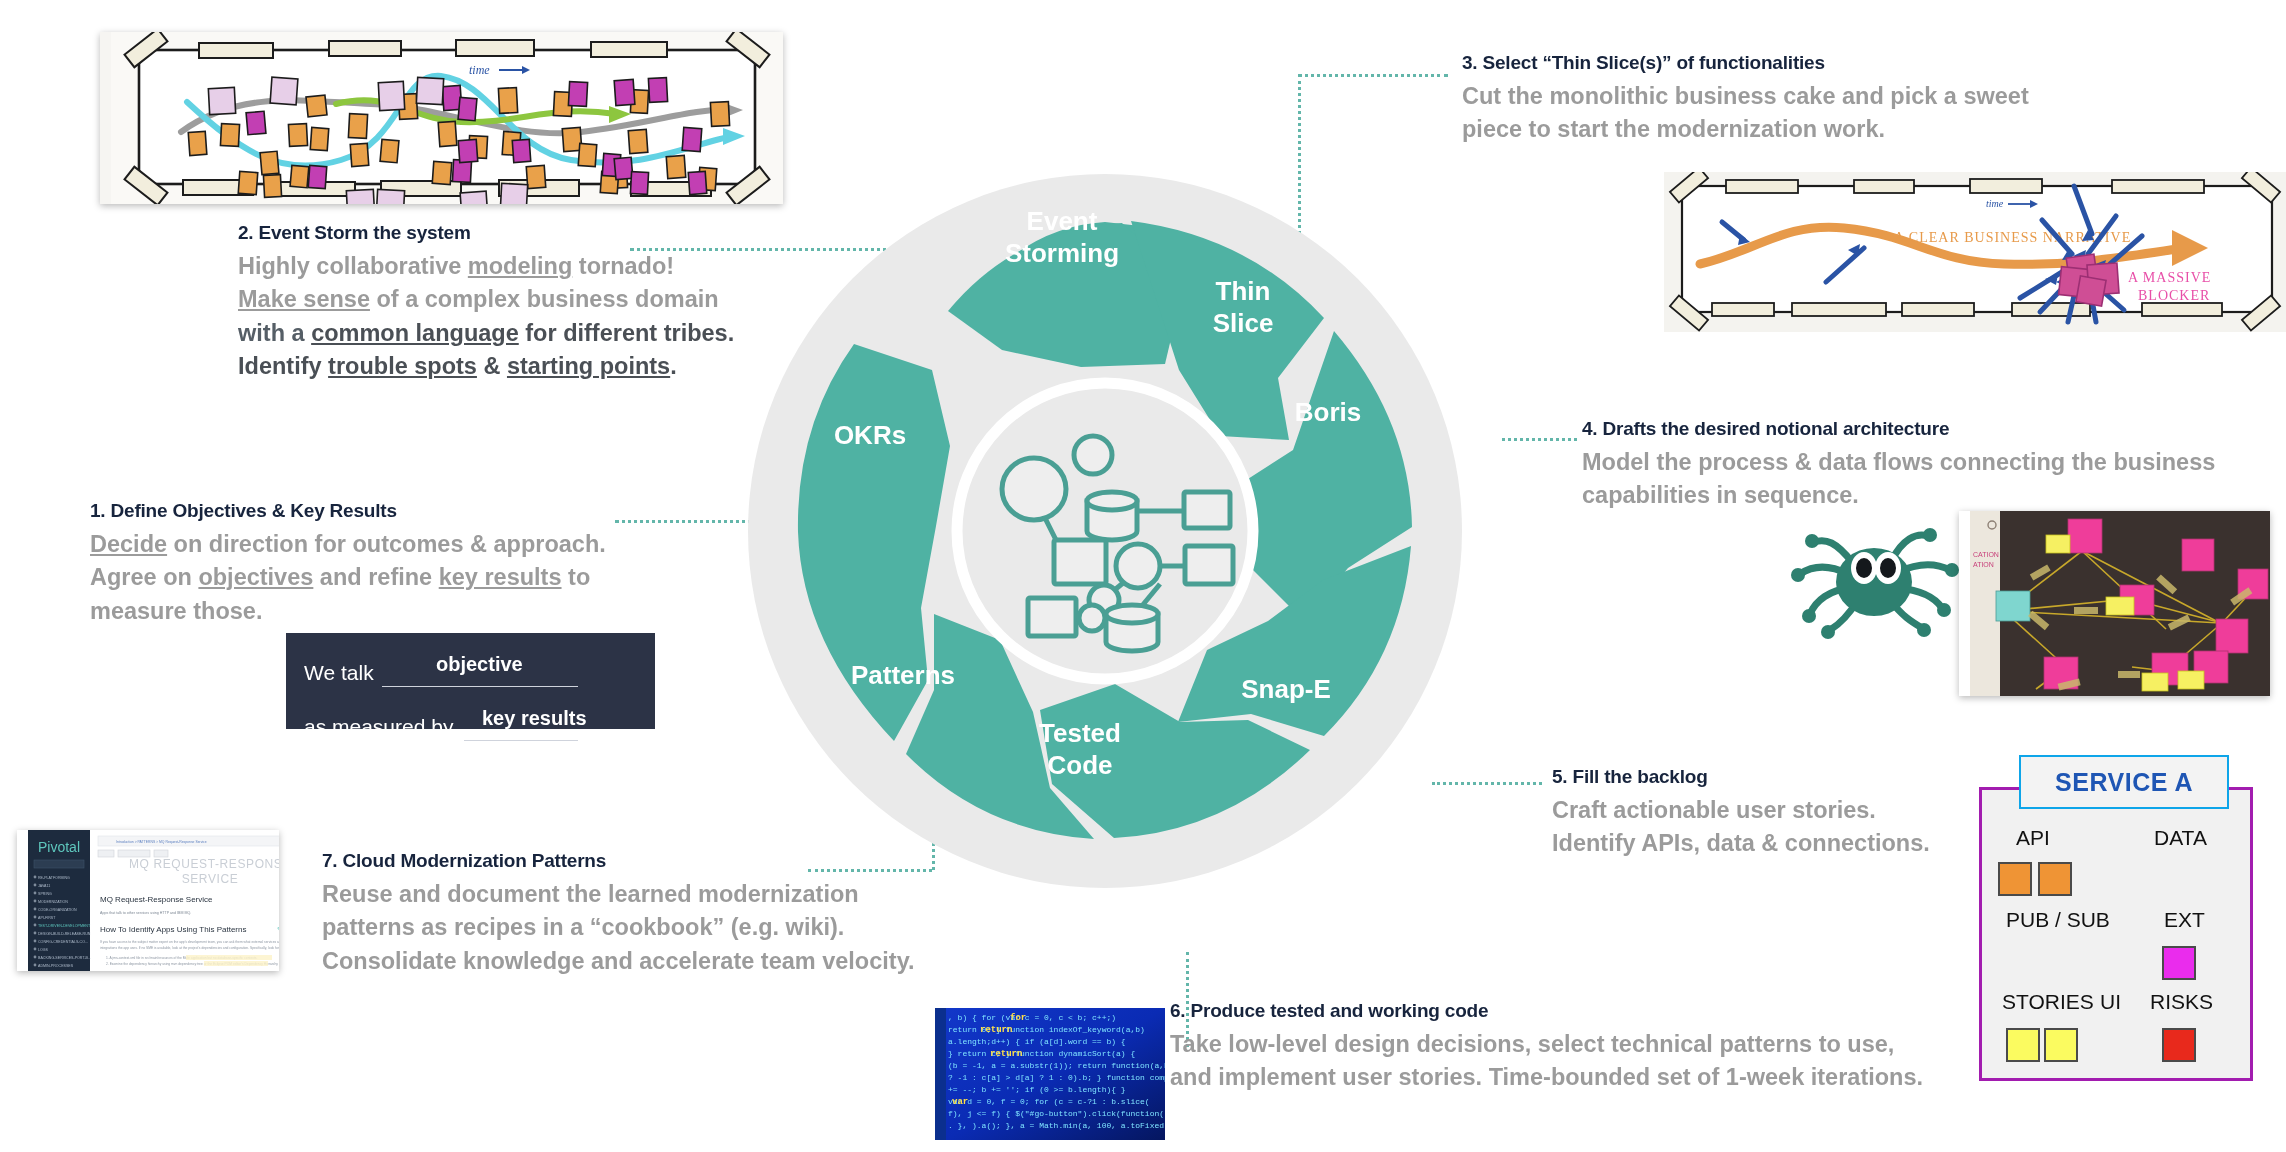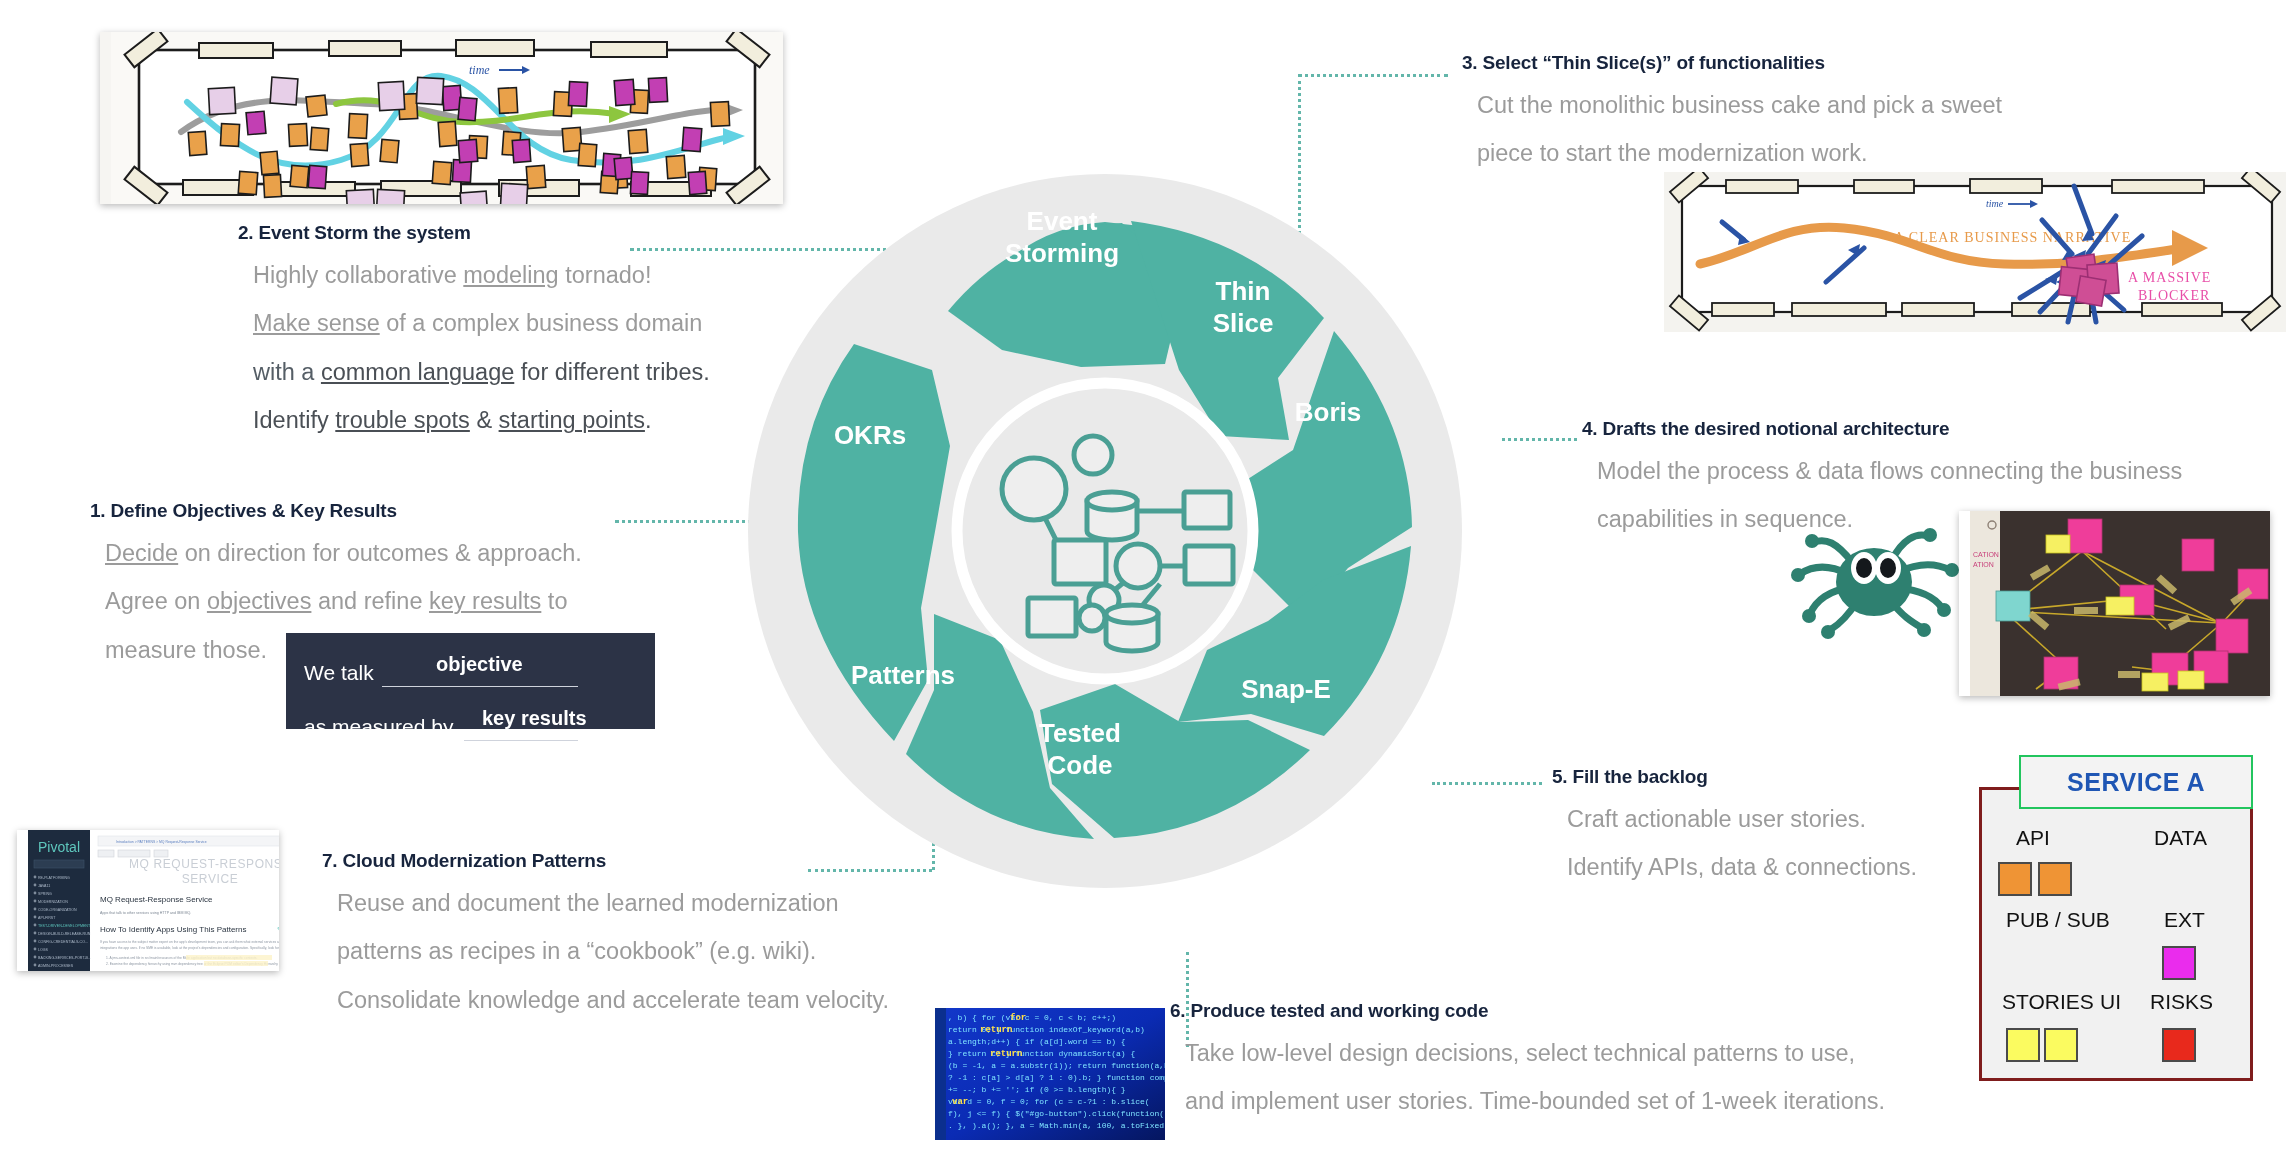--- a/index.html
+++ b/index.html
@@ -16,25 +16,25 @@
   .step{position:absolute;}
   .step h3{
     margin:0 0 6px 0;
     font-size:19px;
     font-weight:bold;
     color:#17243d;
     letter-spacing:-.2px;
     white-space:nowrap;
   }
   .step p{
-    margin:15px;
+    margin:0;
     font-size:23.5px;
     line-height:1.42;
     color:#9b9b9b;
-    font-weight:400;
+    font-weight:700;
   }
   .step p.dark{color:#555e66;}
   .step p .u{ text-decoration:underline; text-decoration-thickness:1.5px; text-underline-offset:2px;}
   .step p .d{color:#4a4f55;}
 
   
   .dot-h{position:absolute;height:0;border-top:3px dotted #63b6aa;}
   .dot-v{position:absolute;width:0;border-left:3px dotted #63b6aa;}
 
   
@@ -55,23 +55,23 @@
   #okr-card .r2{left:18px;top:82px;}
   #okr-card .line{position:absolute;border-bottom:1.5px solid #cfd3dc;}
   #okr-card .l1{left:96px;top:53px;width:196px;}
   #okr-card .l2{left:178px;top:107px;width:114px;}
   #okr-card .ph{position:absolute;color:#fff;font-size:20px;font-weight:bold;}
   #okr-card .ph1{left:130px;top:20px;margin-left:20px;}
   #okr-card .ph2{left:196px;top:74px;}
 
   
   #svc{position:absolute;left:1979px;top:787px;width:268px;height:288px;
-       background:#f1f1f1;border:3px solid #7f1d1d;}
-  #svc-tab{position:absolute;left:2019px;top:755px;width:234px;height:54px;
-       background:#f3f3f3;border:2px solid #22c55e;box-sizing:border-box;}
+       background:#f1f1f1;border:3px solid #a21caf;}
+  #svc-tab{position:absolute;left:2019px;top:755px;width:210px;height:54px;
+       background:#f3f3f3;border:2px solid #0ea5e9;box-sizing:border-box;}
   #svc-tab span{display:block;text-align:center;line-height:50px;
        color:#1f56b4;font-weight:bold;font-size:25px;letter-spacing:.5px;}
   #svc .lbl{position:absolute;font-size:21px;color:#111;white-space:nowrap;}
   #svc .sq{position:absolute;width:34px;height:34px;border:2px solid #4a4a4a;box-sizing:border-box;}
 
   
   .photo{position:absolute;overflow:hidden;padding-left:11px;}
   .shadow{box-shadow:0 2px 7px rgba(0,0,0,.28);}
 </style>
 </head>

